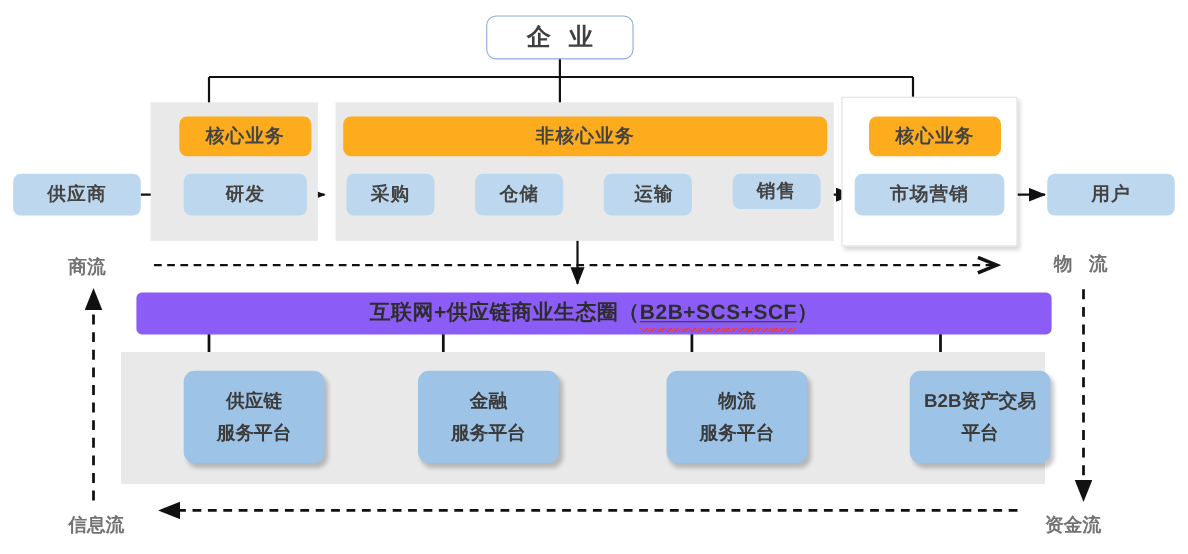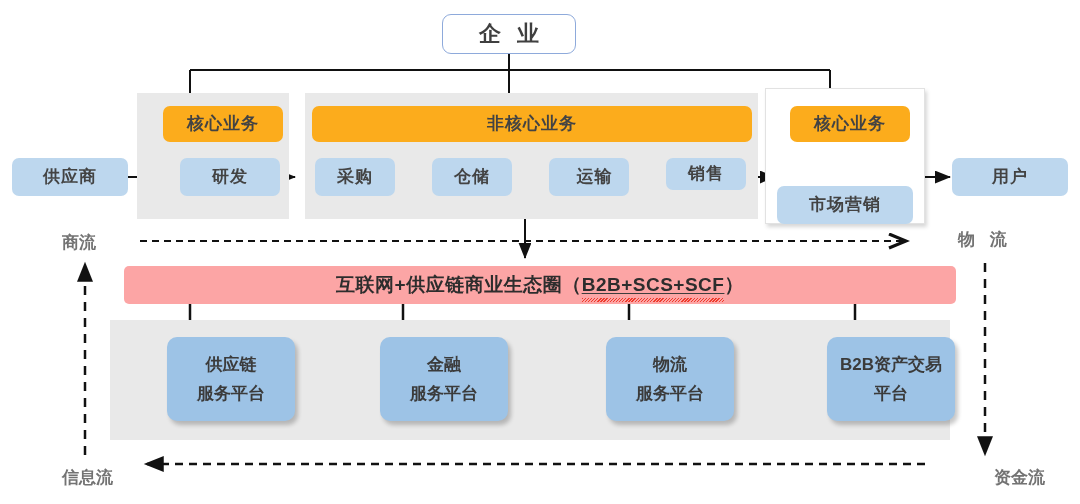--- a/index.html
+++ b/index.html
@@ -69,21 +69,21 @@
   .chip-blue {
     background: #bdd7ee;
     border-radius: 7px;
     font-size: 17px;
     letter-spacing: 1px;
     color: #434343;
   }
 
   
   .eco-bar {
-    background: #fca5a5;
+    background: #8b5cf6;
     border-radius: 5px;
     font-size: 19px;
     color: #2d2d2d;
     letter-spacing: 0.5px;
   }
   .eco-underline {
     text-decoration: underline;
     text-decoration-color: #3d3d3d;
     text-underline-offset: 2px;
   }
@@ -205,28 +205,28 @@
   <div class="panel-gray" style="left:305px; top:93px; width:453px; height:126px;"></div>
   <div class="panel-white" style="left:765px; top:88px; width:160px; height:136px;"></div>
 
   <div class="box chip-orange" style="left:163px; top:106px; width:120px; height:36px;">核心业务</div>
   <div class="box chip-orange" style="left:312px; top:106px; width:440px; height:36px;">非核心业务</div>
   <div class="box chip-orange" style="left:790px; top:106px; width:120px; height:36px;">核心业务</div>
 
   <div class="box chip-blue" style="left:12px; top:158px; width:116px; height:38px;">供应商</div>
   <div class="box chip-blue" style="left:952px; top:158px; width:116px; height:38px;">用户</div>
 
-  <div class="box chip-blue" style="left:167px; top:158px; width:100px; height:38px;margin-left:13px;">研发</div>
+  <div class="box chip-blue" style="left:167px; top:158px; width:112px; height:38px;">研发</div>
 
   <div class="box chip-blue" style="left:315px; top:158px; width:80px; height:38px;">采购</div>
   <div class="box chip-blue" style="left:432px; top:158px; width:80px; height:38px;">仓储</div>
   <div class="box chip-blue" style="left:549px; top:158px; width:80px; height:38px;padding-left:11px;">运输</div>
   <div class="box chip-blue" style="left:666px; top:158px; width:80px; height:32px;">销售</div>
 
-  <div class="box chip-blue" style="left:777px; top:158px; width:136px; height:38px;margin-top:28px;">市场营销</div>
+  <div class="box chip-blue" style="left:777px; top:158px; width:136px; height:38px;">市场营销</div>
 
   <div class="box eco-bar" style="left:124px; top:266px; width:832px; height:38px;">
     <span>互联网+供应链商业生态圈（</span>
       <span class="squiggle eco-underline">B2B+SCS+SCF</span>
       <span>）</span>
   </div>
 
   <div class="panel-gray" style="left:110px; top:320px; width:840px; height:120px;"></div>
 
   <div class="box platform" style="left:131px; top:337px; width:128px; height:84px;">
@@ -242,15 +242,15 @@
     <span>服务平台</span>
   </div>
   <div class="box platform" style="left:791px; top:337px; width:128px; height:84px;">
     <span>B2B资产交易</span>
     <span>平台</span>
   </div>
 
   <div class="flow-label" style="left:62px; top:231px;">商流</div>
   <div class="flow-label spaced" style="left:958px; top:228px;">物 流</div>
   <div class="flow-label" style="left:62px; top:466px;">信息流</div>
-  <div class="flow-label" style="left:994px; top:466px;text-align:right;">资金流</div>
+  <div class="flow-label" style="left:950px; top:466px;text-align:right;">资金流</div>
 
 </div>
 
 </body></html>

